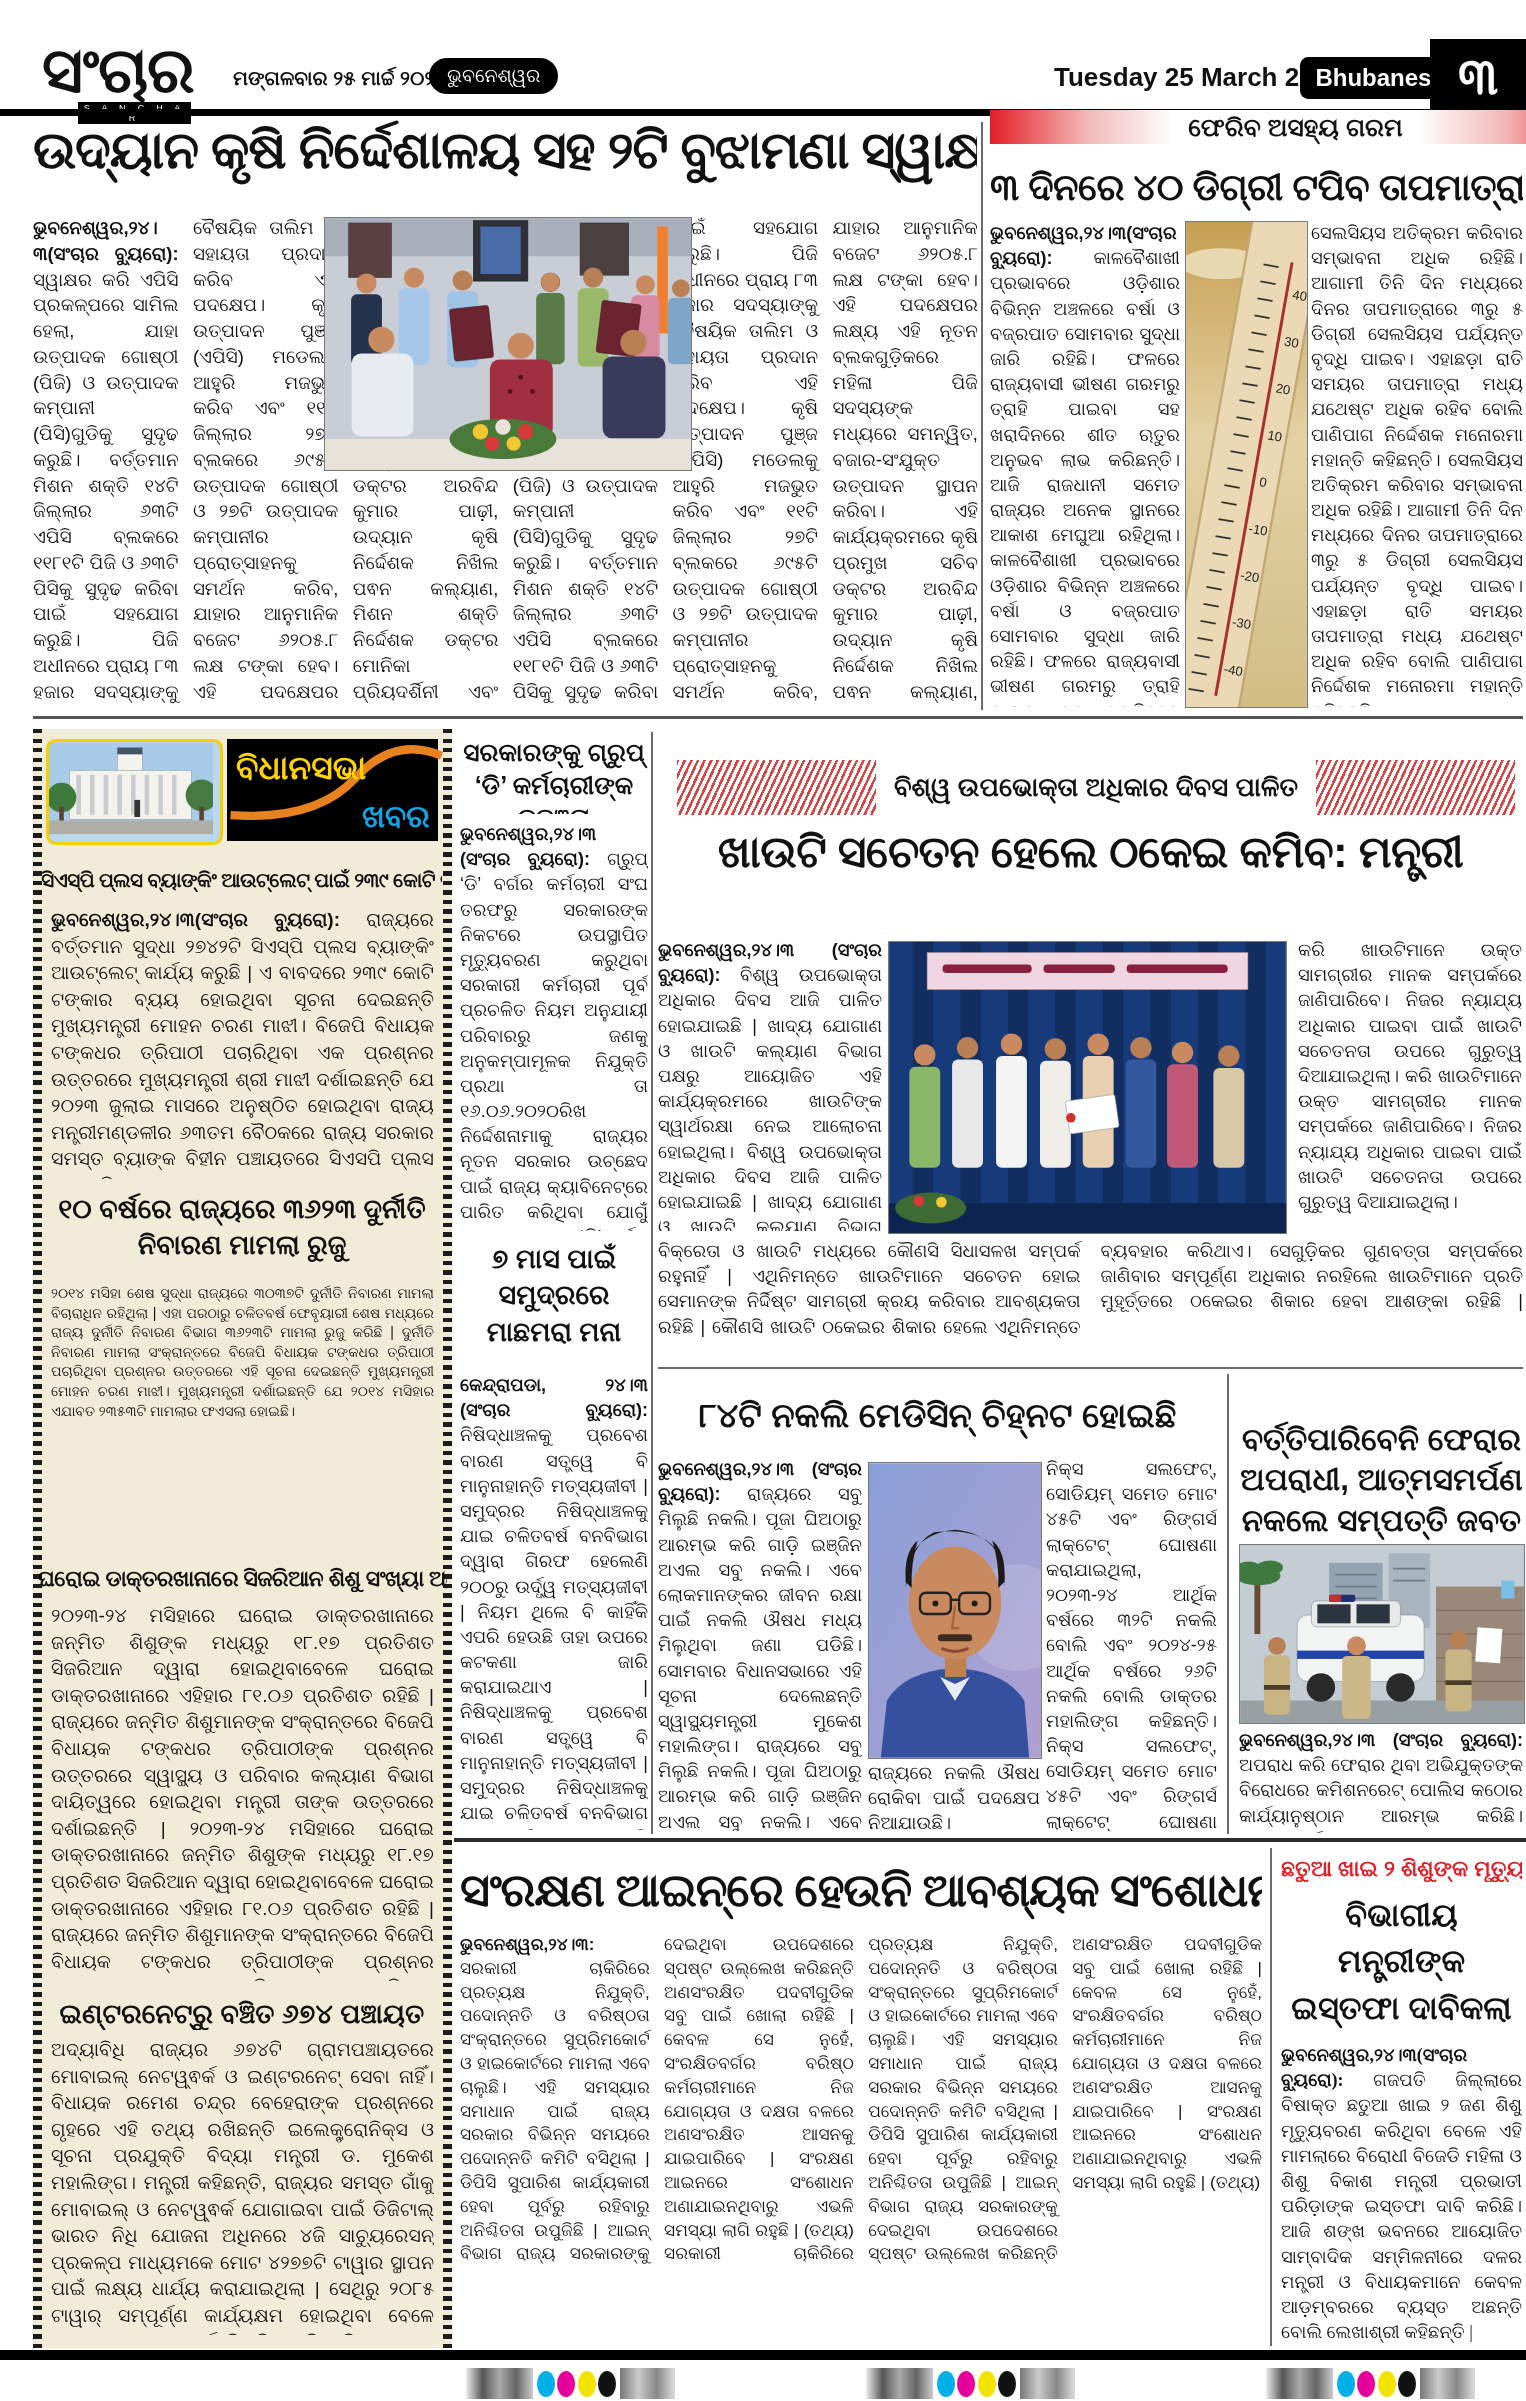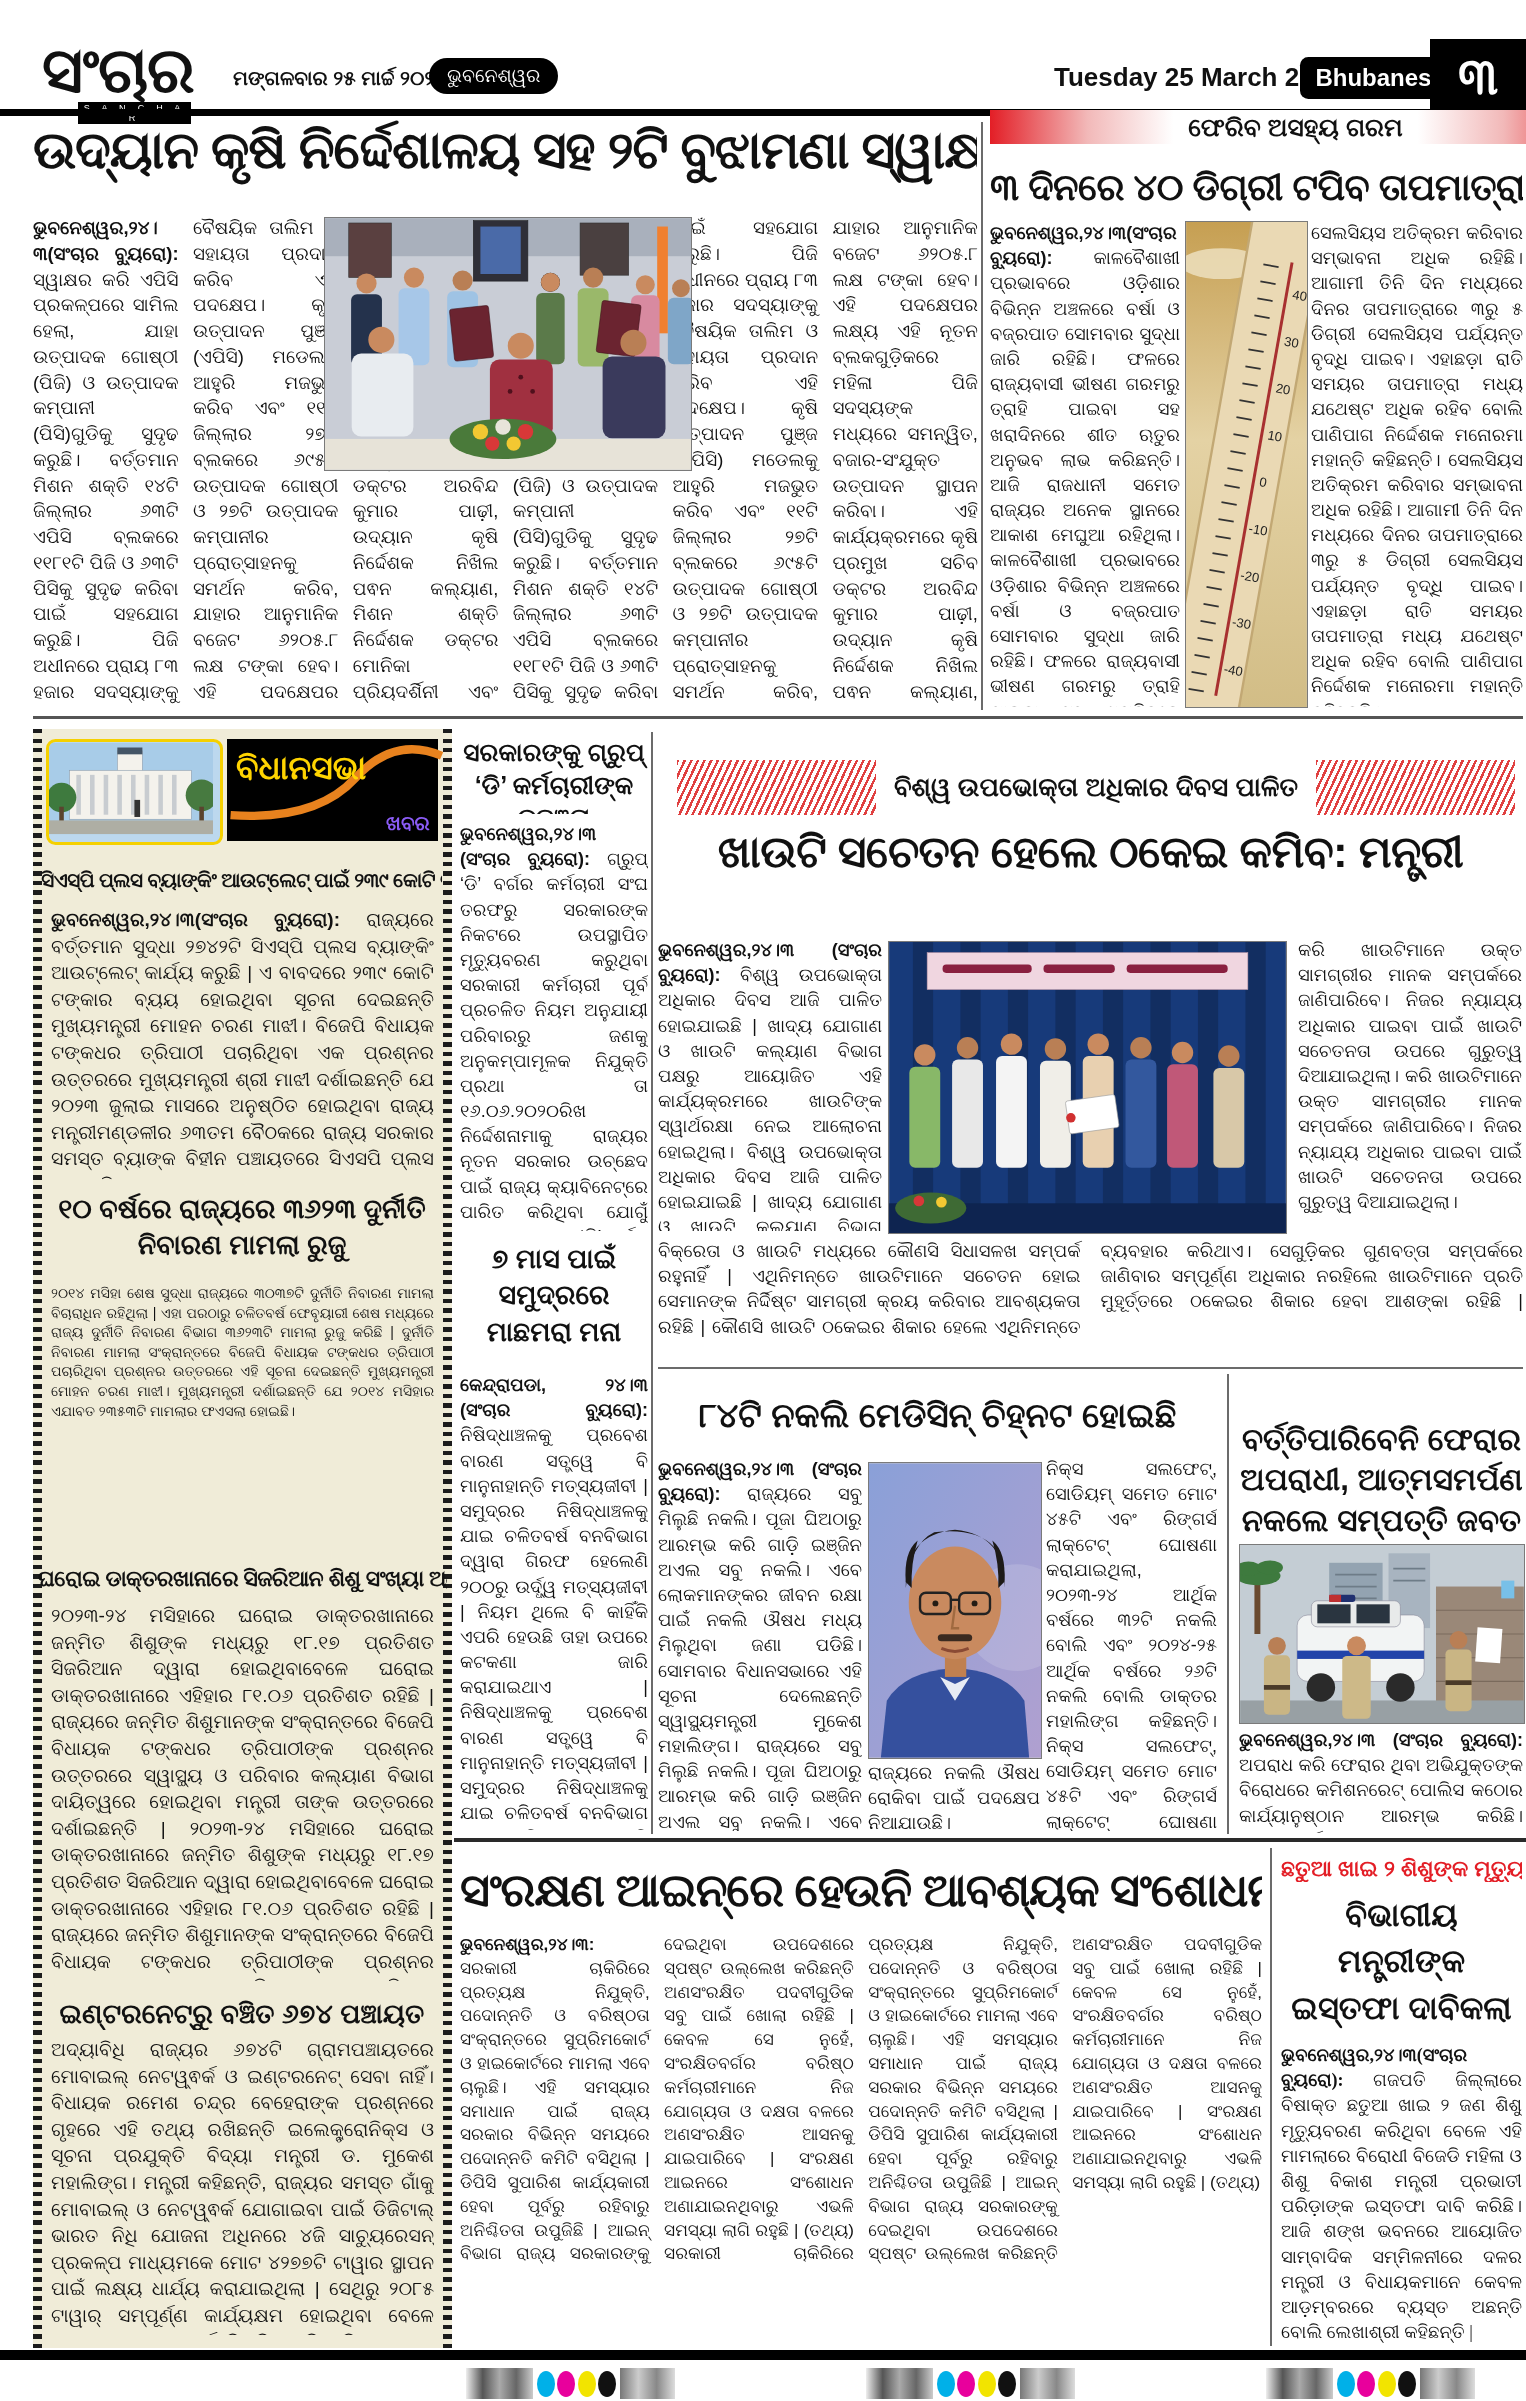--- a/index.html
+++ b/index.html
@@ -168,21 +168,21 @@
             <rect x="264" y="112" width="8" height="30" fill="#5a432e"></rect>
           <rect x="0" y="136" width="288" height="24" fill="#aeaea4"></rect>
           <rect x="150" y="100" width="10" height="30" fill="#333"></rect>
         </svg>
       </div>
       <div style="flex:1;background:#000;position:relative;margin-left:3.6px;">
         <svg class="abs" style="left:0;top:0;" viewBox="0 0 366 168" width="217" height="100">
           <path d="M6 128 Q150 138 216 66 T362 28" stroke="#e8821e" stroke-width="14" fill="none"></path>
         </svg>
         <span class="abs bold" style="left:9.5px;top:10.7px;font-size:33px;color:#ffd400;">ବିଧାନସଭା</span>
-        <span class="abs bold" style="right:8.3px;bottom:6px;font-size:20px;color:#8b5cf6;">ଖବର</span>
+        <span class="abs bold" style="right:8.3px;bottom:6px;font-size:31px;color:#0ea5e9;">ଖବର</span>
       </div>
     </div>
 
     <div class="abs ctr bold nowrap" style="left:8.3px;top:140px;width:401px;font-size:20px;letter-spacing:-0.6px;">ସିଏସ୍‌ପି ପ୍ଲସ ବ୍ୟାଙ୍କିଂ ଆଉଟ୍‌ଲେଟ୍ ପାଇଁ ୨୩୯ କୋଟି ବ୍ୟୟ</div>
     <div class="abs clip jst bodytxt" style="left:18px;top:178px;width:383px;height:273px;font-size:19px;">
       <span class="dateline">ଭୁବନେଶ୍ୱର,୨୪।୩(ସଂଚାର ବ୍ୟୁରୋ):</span>
       <span>ରାଜ୍ୟରେ ବର୍ତ୍ତମାନ ସୁଦ୍ଧା ୨୭୪୨ଟି ସିଏସ୍‌ପି ପ୍ଲସ ବ୍ୟାଙ୍କିଂ ଆଉଟ୍‌ଲେଟ୍ କାର୍ଯ୍ୟ କରୁଛି | ଏ ବାବଦରେ ୨୩୯ କୋଟି ଟଙ୍କାର ବ୍ୟୟ ହୋଇଥିବା ସୂଚନା ଦେଇଛନ୍ତି ମୁଖ୍ୟମନ୍ତ୍ରୀ ମୋହନ ଚରଣ ମାଝୀ। ବିଜେପି ବିଧାୟକ ଟଙ୍କଧର ତ୍ରିପାଠୀ ପଚାରିଥିବା ଏକ ପ୍ରଶ୍ନର ଉତ୍ତରରେ ମୁଖ୍ୟମନ୍ତ୍ରୀ ଶ୍ରୀ ମାଝୀ ଦର୍ଶାଇଛନ୍ତି ଯେ ୨୦୨୩ ଜୁଲାଇ ମାସରେ ଅନୁଷ୍ଠିତ ହୋଇଥିବା ରାଜ୍ୟ ମନ୍ତ୍ରୀମଣ୍ଡଳୀର ୬୩ତମ ବୈଠକରେ ରାଜ୍ୟ ସରକାର ସମସ୍ତ ବ୍ୟାଙ୍କ ବିହୀନ ପଞ୍ଚାୟତରେ ସିଏସପି ପ୍ଲସ ବ୍ୟାଙ୍କିଂ ଆଉଟଲେଟ୍ ମାଧ୍ୟମରେ ବ୍ୟାଙ୍କ୍ ସେବା ଯୋଗାଇ ଦେବାକୁ ନିଷ୍ପତ୍ତି ନେଇଥିଲେ | ଏଥିପାଇଁ ୫୦୦ କୋଟି ଟଙ୍କାର ବ୍ୟୟବରାଦ ଥିଲା।</span>
     </div>
 
     <div class="abs ctr bold clip" style="left:13px;top:462px;width:392px;height:84px;font-size:27px;line-height:1.35;">୧୦ ବର୍ଷରେ ରାଜ୍ୟରେ ୩୬୨୩ ଦୁର୍ନୀତି ନିବାରଣ ମାମଲା ରୁଜୁ</div>

